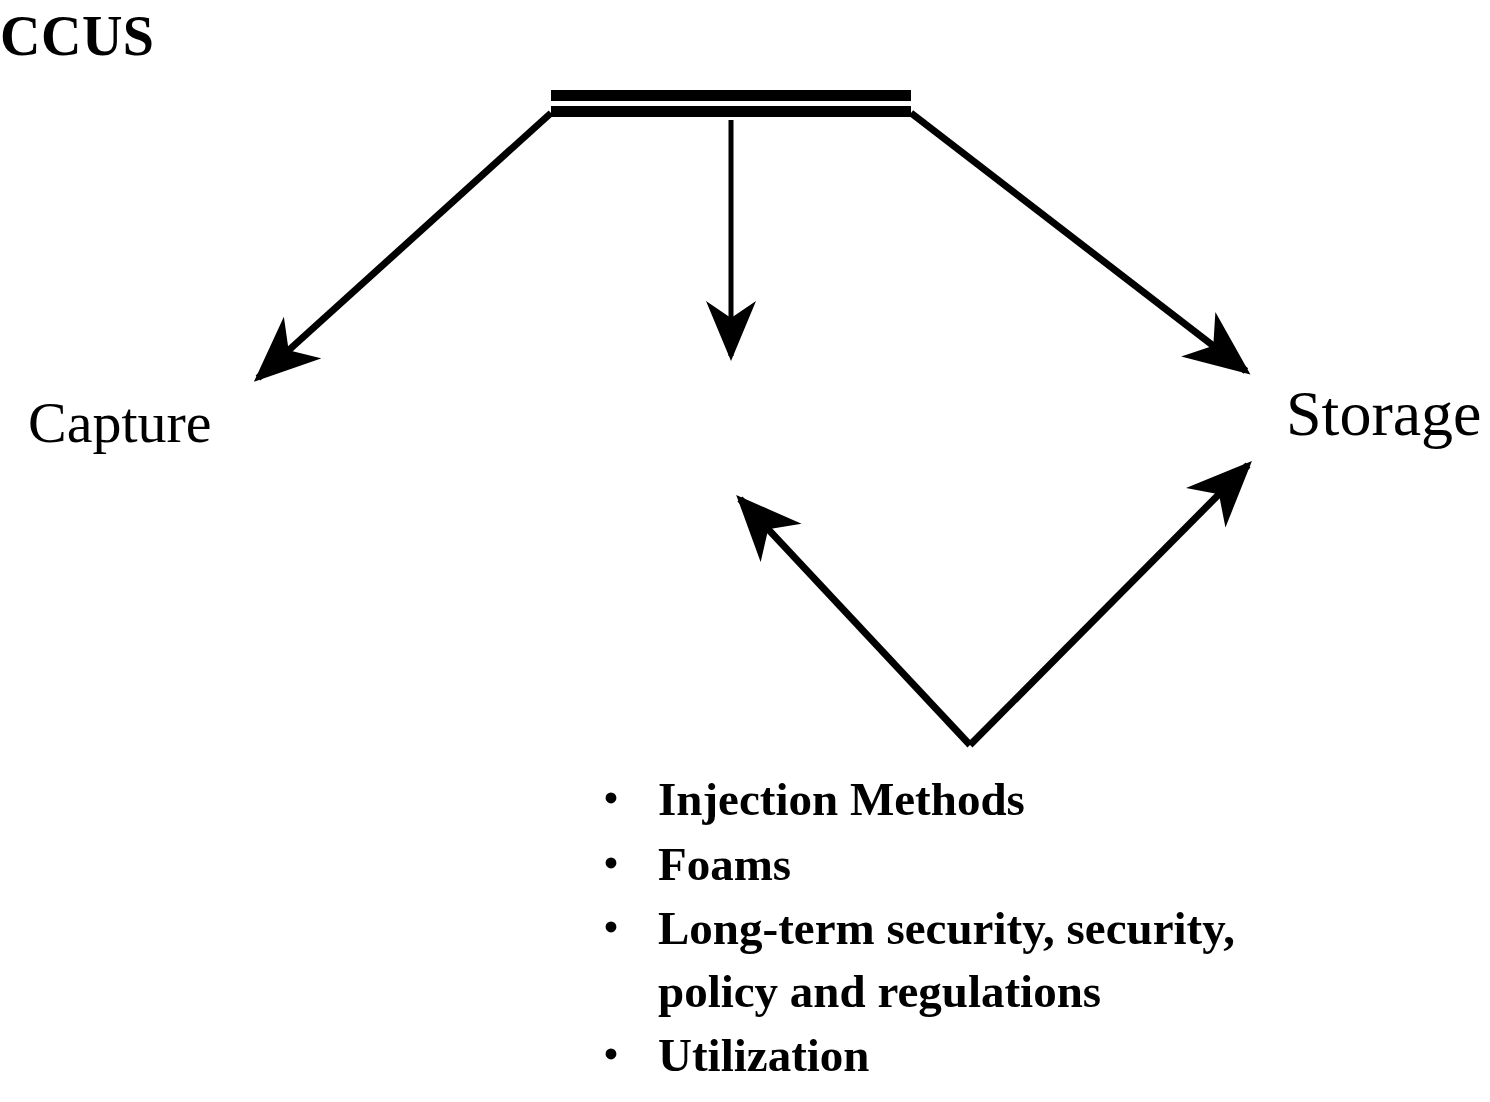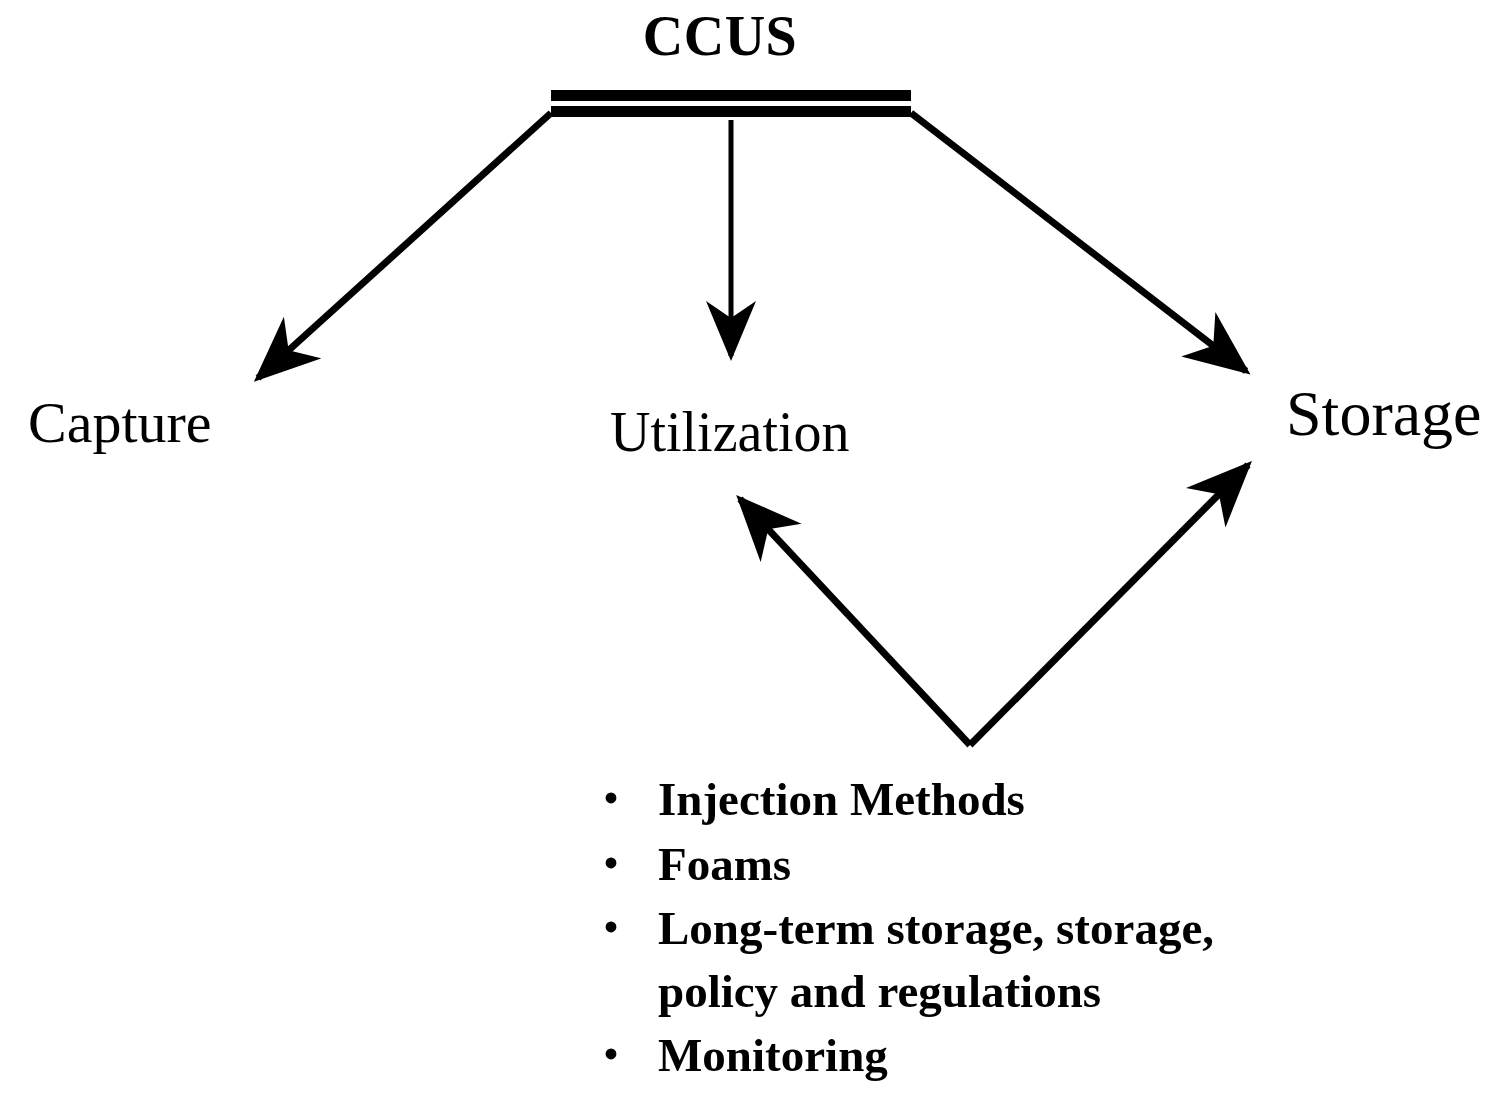--- a/index.html
+++ b/index.html
@@ -30,21 +30,20 @@
     font-weight: 400;
     color: #000000;
     white-space: nowrap;
     line-height: 1;
   }
   #root-title {
     position: absolute;
     left: 0;
     top: 8px;
     width: 1440px;
-    text-align: center;
     font-family: "Liberation Serif", "DejaVu Serif", serif;
     font-weight: 700;
     font-size: 56px;
     letter-spacing: 0.5px;
     line-height: 1;
     color: #000000;
   }
   #label-capture {
     left: 28px;
     top: 394px;
@@ -117,37 +116,36 @@
 
     <line x1="911" y1="113" x2="1246" y2="371" stroke="#000000" stroke-width="7" marker-end="url(#ah-thick)"></line>
 
     <line x1="970" y1="745" x2="740" y2="499" stroke="#000000" stroke-width="7" marker-end="url(#ah-thick)"></line>
 
     <line x1="970" y1="745" x2="1248" y2="465" stroke="#000000" stroke-width="7" marker-end="url(#ah-thick)"></line>
   </svg>
 
   <div class="node-label" id="label-capture">Capture</div>
 
-  <div class="node-label" id="label-utilization">Utilization</div>
 
   <div class="node-label" id="label-storage">Storage</div>
 
   <div id="bullet-list">
     <div class="bullet-row">
       <span class="bullet-dot">•</span>
       <span class="bullet-text">Injection Methods</span>
     </div>
     <div class="bullet-row">
       <span class="bullet-dot">•</span>
       <span class="bullet-text">Foams</span>
     </div>
     <div class="bullet-row">
       <span class="bullet-dot">•</span>
-      <span class="bullet-text">Long-term storage, storage,
+      <span class="bullet-text">Long-term security, security,
  policy and regulations</span>
     </div>
     <div class="bullet-row">
       <span class="bullet-dot">•</span>
-      <span class="bullet-text">Monitoring</span>
+      <span class="bullet-text">Utilization</span>
     </div>
   </div>
 
 </div>
 
 </body></html>

